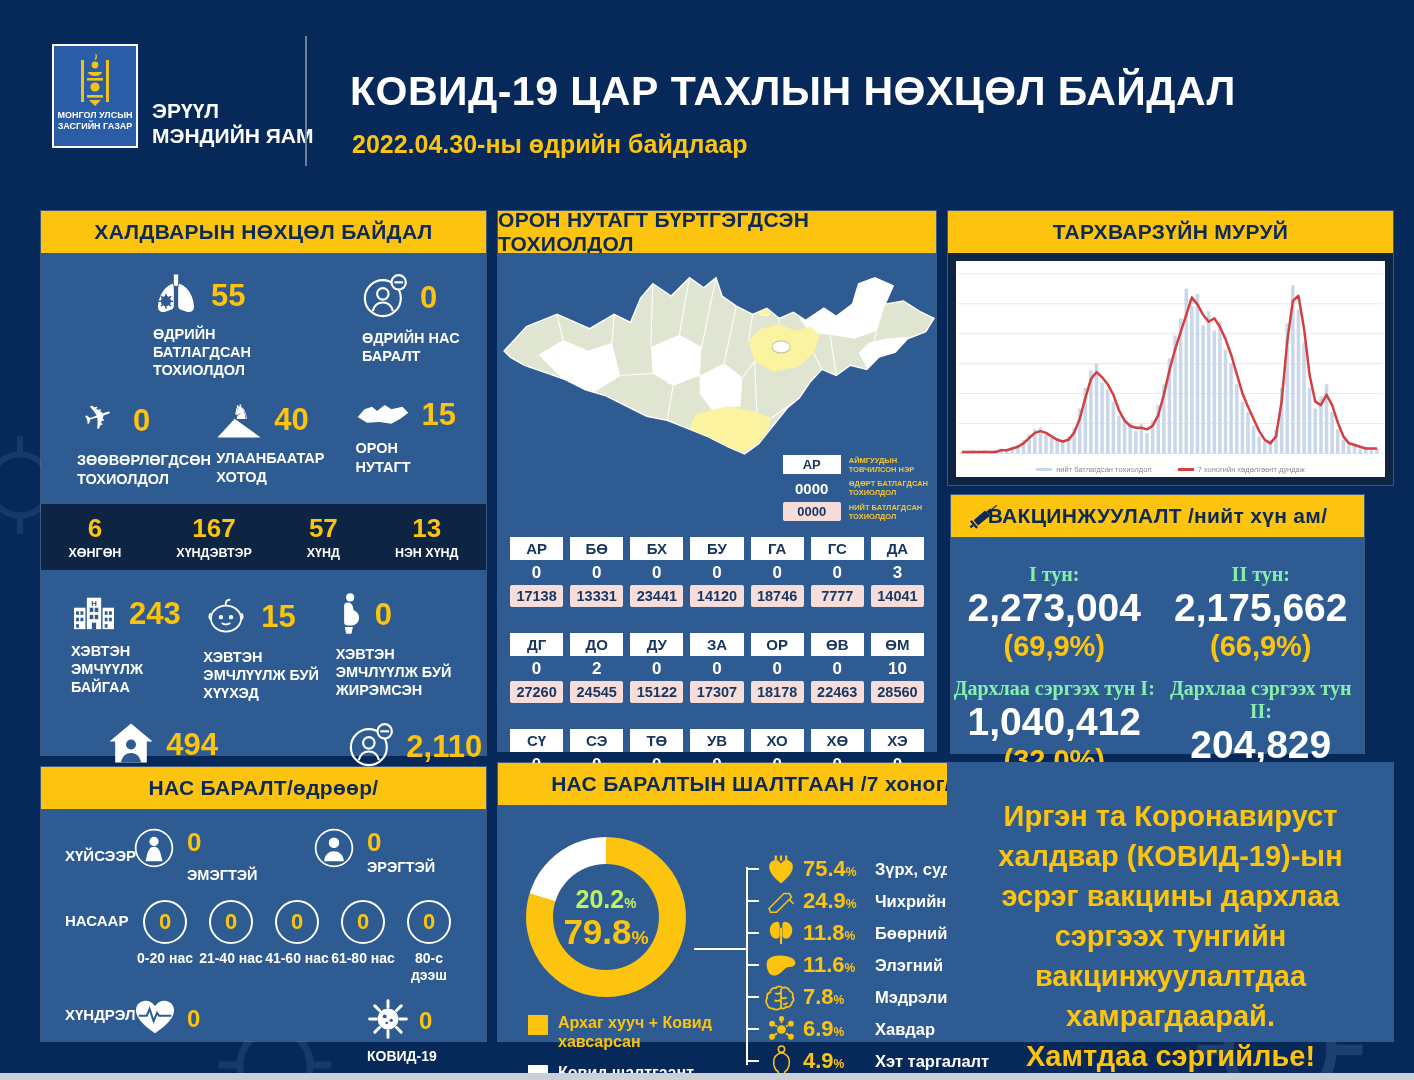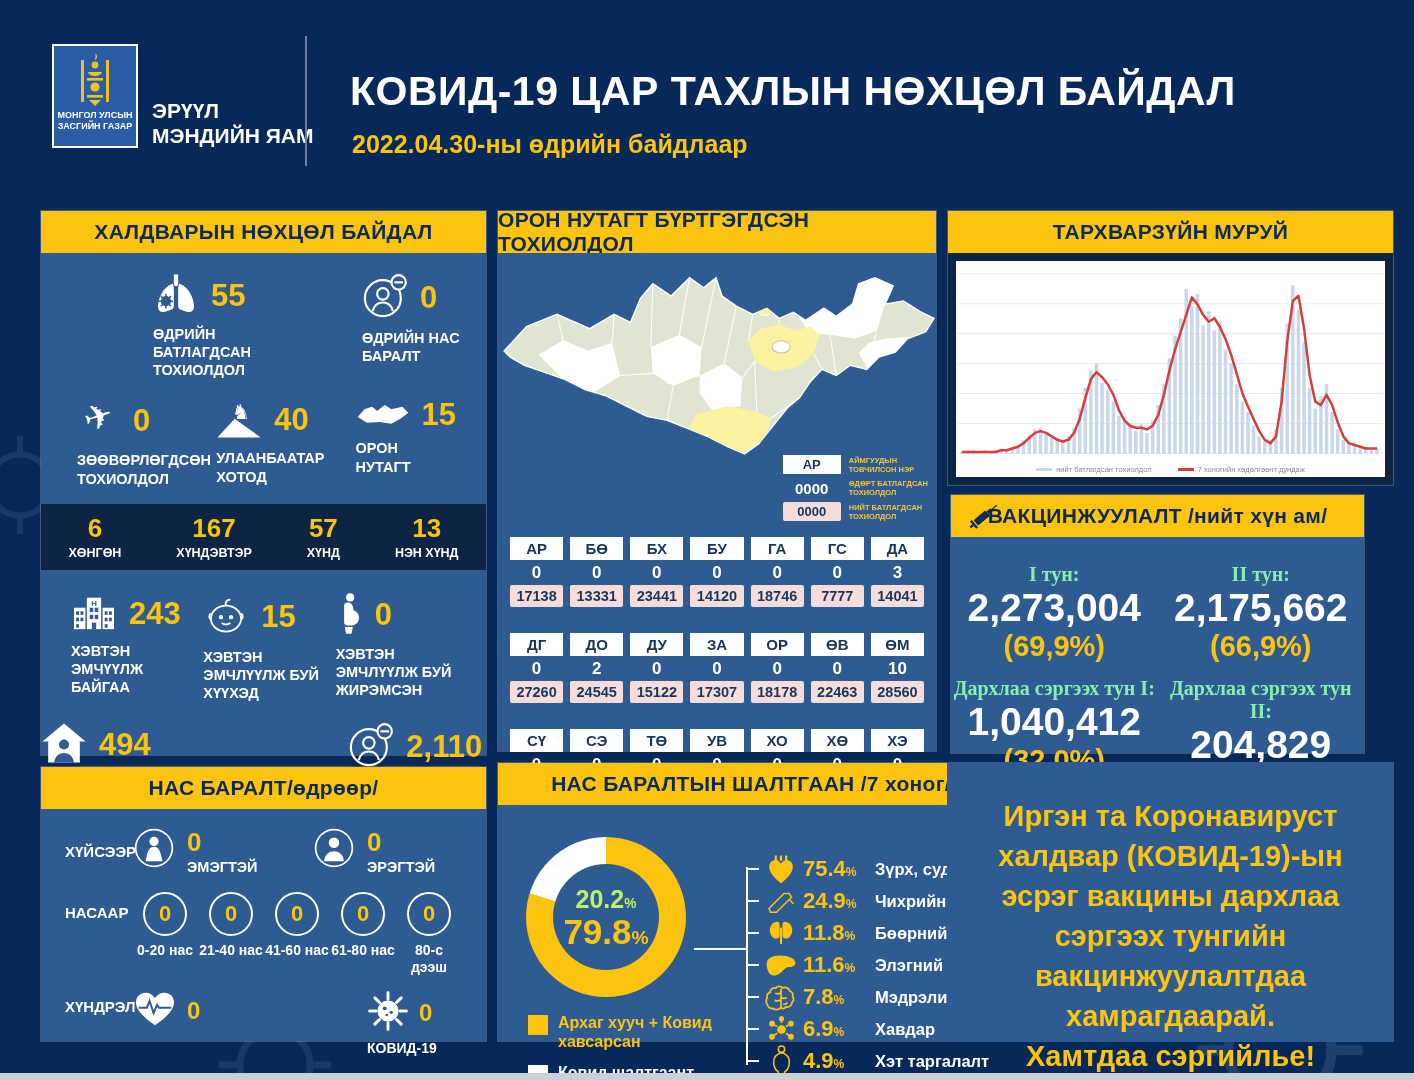--- a/index.html
+++ b/index.html
@@ -29,21 +29,21 @@
 .stat-top{display:flex;align-items:center;gap:12px;}
 .stat-value{color:var(--yellow);font-weight:bold;font-size:31px;}
 .stat-label{color:#fff;font-weight:bold;font-size:14.5px;line-height:1.25;margin-top:6px;max-width:150px;}
 .i-row1{display:flex;gap:85px;padding:20px 0 0 112px;}
 .i-row2{display:flex;justify-content:space-between;padding:18px 30px 0 36px;}
 .sev-band{display:flex;justify-content:space-around;align-items:center;background:var(--panel-dark);height:66px;margin-top:16px;}
 .sev-item{text-align:center;}
 .sev-value{color:var(--yellow);font-weight:bold;font-size:26px;}
 .sev-label{color:#fff;font-weight:bold;font-size:12.5px;margin-top:2px;}
 .i-row3{display:flex;justify-content:space-between;padding:22px 18px 0 30px;}
-.i-row4{display:flex;justify-content:space-between;gap:90px;padding:20px 0 0 0;}
+.i-row4{display:flex;justify-content:flex-end;gap:90px;padding:20px 0 0 0;}
 
 .map-wrap{position:relative;height:272px;}
 .map-legend{position:absolute;right:8px;bottom:4px;display:grid;grid-template-columns:58px auto;column-gap:8px;row-gap:5px;align-items:center;}
 .ml-label{color:#f0c43c;font-weight:bold;font-size:7.5px;line-height:1.2;white-space:pre-line;}
 .ml-code{background:#fff;color:var(--navy-text);font-weight:bold;font-size:13px;text-align:center;padding:2px 0;}
 .ml-daily{color:#fff;font-weight:bold;font-size:15px;text-align:center;}
 .ml-total{background:var(--pink);color:var(--navy-text);font-weight:bold;font-size:13px;text-align:center;padding:2px 0;border-radius:2px;}
 .prov-grid{display:grid;grid-template-columns:repeat(7,1fr);column-gap:7px;row-gap:26px;padding:12px 12px 0 12px;}
 .prov-cell{text-align:center;}
 .prov-code{background:#fff;color:var(--navy-text);font-weight:bold;font-size:15px;padding:3px 0;}
@@ -329,21 +329,21 @@
         <div class="sex-group">
             <span class="icon"><svg viewBox="0 0 64 64" width="42" height="42" fill="none" stroke="#fff" stroke-width="2.6">
                   <circle cx="32" cy="32" r="28"></circle>
                   <g fill="#fff" stroke="none">
                     <circle cx="32" cy="22" r="7"></circle>
                     <path d="M32 30c6 0 9 5 11 14l2 8H19l2-8c2-9 5-14 11-14z"></path>
                   </g>
                 </svg></span>
             <div class="sex-col">
                 <div class="stat-value" style="font-size:26px">0</div>
-            <div class="stat-label" style="margin-top:0">ЭМЭГТЭЙ</div>
+            <div class="stat-label" style="margin-top:8px">ЭМЭГТЭЙ</div>
               </div>
           </div>
             <div class="sex-group">
             <span class="icon"><svg viewBox="0 0 64 64" width="42" height="42" fill="none" stroke="#fff" stroke-width="2.6">
                   <circle cx="32" cy="32" r="28"></circle>
                   <g fill="#fff" stroke="none">
                     <circle cx="32" cy="24" r="8"></circle>
                     <path d="M17 52c1-10 7-15 15-15s14 5 15 15z"></path>
                   </g>
                 </svg></span>

